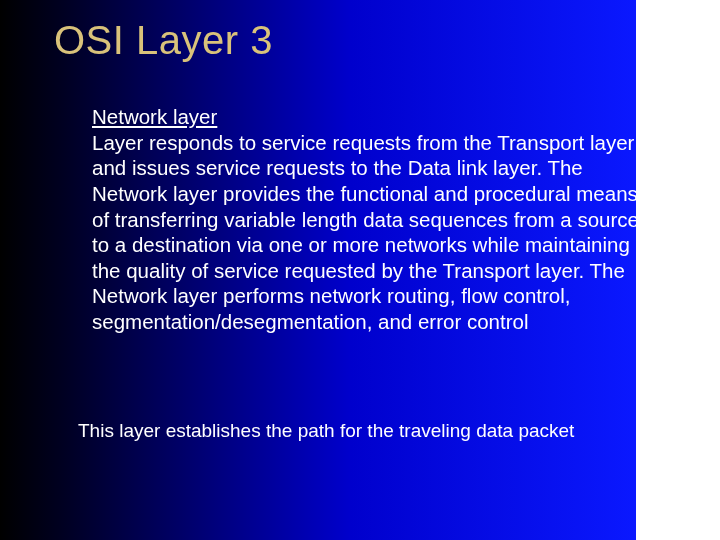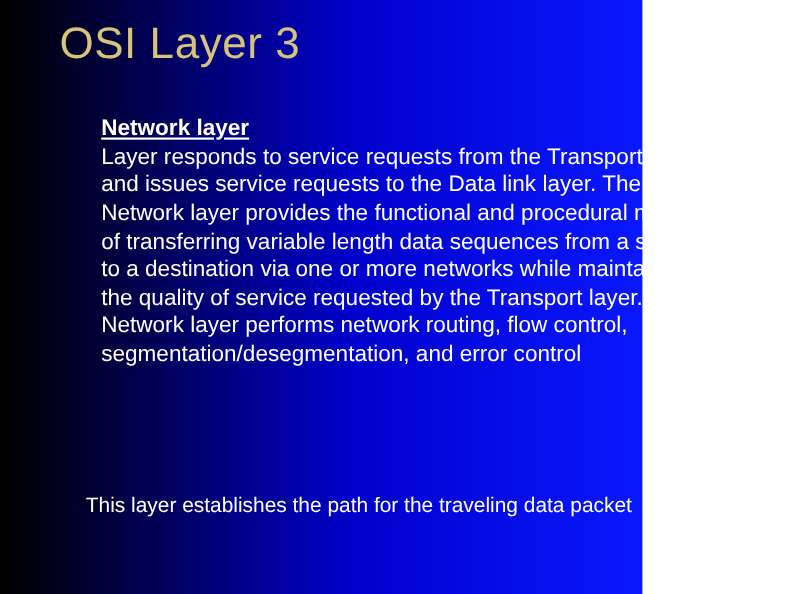--- a/index.html
+++ b/index.html
@@ -3,21 +3,21 @@
 <meta charset="utf-8">
 <style>
   html, body {
     margin: 0;
     padding: 0;
     width: 720px;
     height: 540px;
     overflow: hidden;
   }
   .slide {
-    width: 584px;
+    width: 636px;
     height: 540px;
     background: linear-gradient(to right, #000000 0%, #000022 10%, #0000cc 55%, #0a18ff 100%);
     position: relative;
     font-family: Arial, Helvetica, sans-serif;
     box-sizing: border-box;
   }
   .title {
     position: absolute;
     top: 18px;
     left: 54px;
@@ -29,34 +29,33 @@
   .body-block {
     position: absolute;
     top: 104px;
     left: 92px;
     width: 560px;
     color: #ffffff;
     font-size: 20.5px;
     line-height: 1.25;
   }
   .heading {
-    font-weight: bold;
+    font-weight: normal;
     text-decoration: underline;
   }
   .linkish {
   }
   .footnote {
     position: absolute;
     top: 420px;
     left: 78px;
     width: 580px;
     color: #ffffff;
     font-size: 19px;
     line-height: 1.2;
-    margin-top: 29px;
   }
 </style>
 </head>
 <body>
 
 <div class="slide">
   <div class="title">OSI Layer 3</div>
 
   <div class="body-block">
     <span class="heading">Network layer</span><br>

